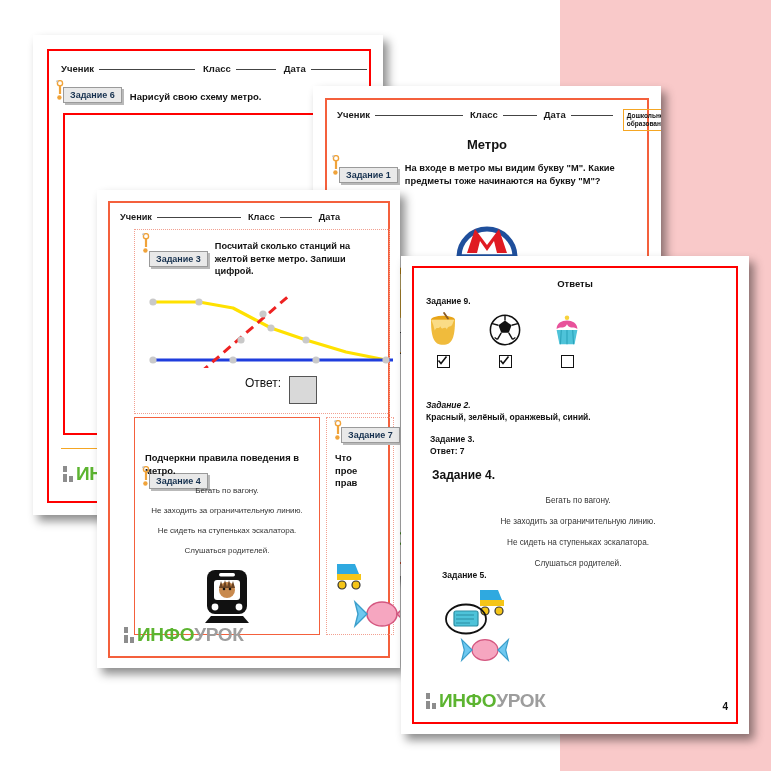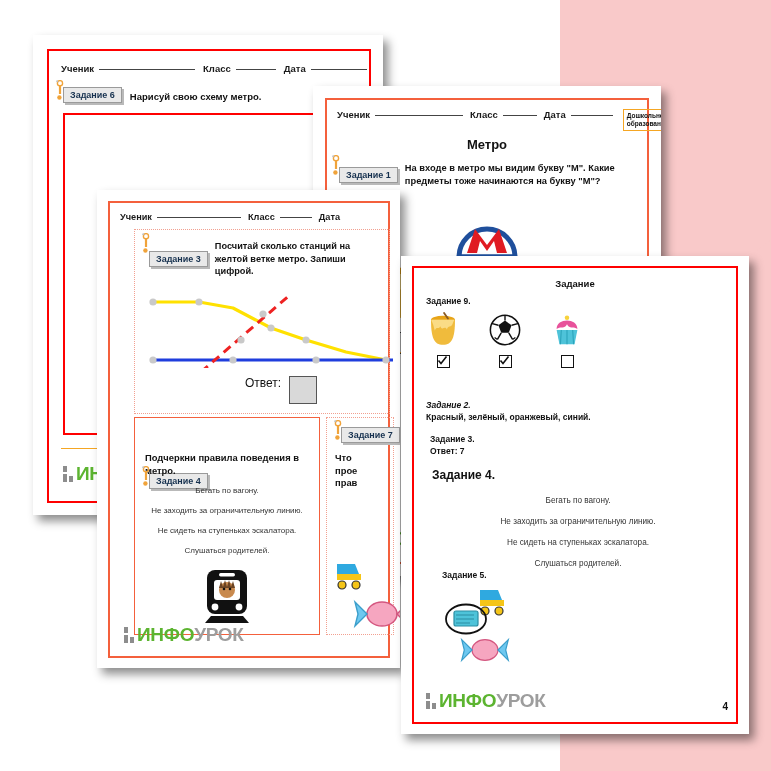--- a/index.html
+++ b/index.html
@@ -380,21 +380,21 @@
       </span>
       <span class="t1" style="font-size:19px;">ИНФО</span>
       <span class="t2" style="font-size:19px;">УРОК</span>
     </div>
   </div>
 </div>
 
 <div class="sheet" style="left:401px;top:256px;width:348px;height:478px;z-index:12;">
   <div class="sheet-inner" style="left:11px;top:10px;right:11px;bottom:10px;">
 
-    <div class="doc-title" style="position:absolute;left:0;right:0;top:10px;font-size:9.5px;">Задание</div>
+    <div class="doc-title" style="position:absolute;left:0;right:0;top:10px;font-size:9.5px;">Ответы</div>
 
     <div style="position:absolute;left:12px;top:28px;">
       <div style="font-size:8.5px;font-weight:bold;color:#111;">Задание 9.</div>
       <div style="display:flex;gap:28px;margin-top:6px;">
         <div style="text-align:center;">
           <span>
             <svg width="34" height="36" viewBox="0 0 62 66">
               <ellipse cx="31" cy="14" rx="22" ry="7" fill="#e8a417"></ellipse>
               <path d="M9 14 C9 46 14 60 31 60 C48 60 53 46 53 14 Z" fill="#f0bb3c"></path>
               <path d="M10 16 C16 30 12 22 16 34 C20 24 22 34 26 26 C30 36 34 24 38 32 C42 22 46 32 50 18 L52 14 L10 14 Z" fill="#fadc86"></path>

